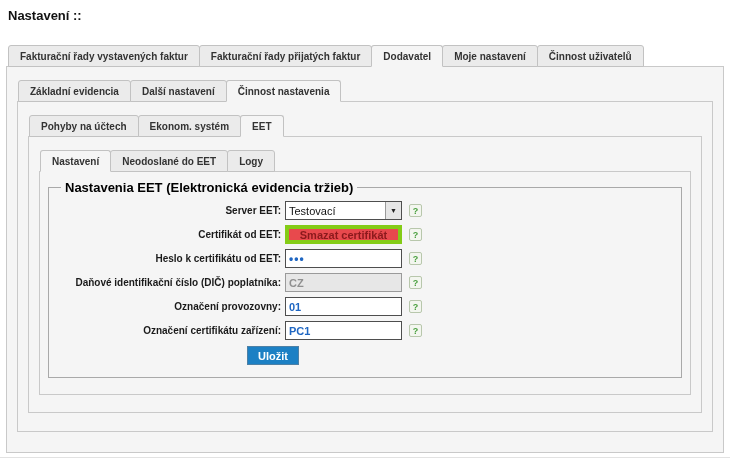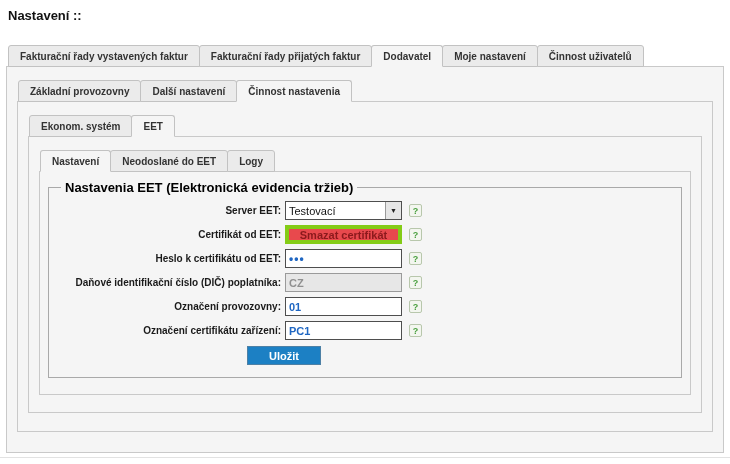--- a/index.html
+++ b/index.html
@@ -70,21 +70,21 @@
     display:flex; align-items:center; justify-content:center;
     font-size:7px; color:#222;
   }
   .btn-danger {
     width:117px; height:19px; background:#e8494d; border:4px solid #84cc16;
     color:#8b191c; font-size:11px; font-weight:bold;
     font-family:"Liberation Sans", sans-serif;
     display:flex; align-items:center; justify-content:center; cursor:pointer;
   }
   .btn-save {
-    margin:6px 0 0 190px; width:74px; height:19px;
+    margin:6px 0 0 190px; width:52px; height:19px;
     background:#1c80c4; border:1px solid #4d80a5; color:#fff;
     font-size:11px; font-weight:bold;
     font-family:"Liberation Sans", sans-serif;
     display:flex; align-items:center; justify-content:center; cursor:pointer;
   }
   .help {
     margin-left:7px; width:13px; height:13px; flex:0 0 13px;
     border:1px solid #b8c7ac; background:#f3f6ef; border-radius:2px;
     display:flex; align-items:center; justify-content:center;
     font-size:9px; font-weight:bold; color:#4aa03f; cursor:pointer;
@@ -100,28 +100,29 @@
   <div class="tab">Fakturační řady vystavených faktur</div>
   <div class="tab">Fakturační řady přijatých faktur</div>
   <div class="tab active">Dodavatel</div>
   <div class="tab">Moje nastavení</div>
   <div class="tab">Činnost uživatelů</div>
 </div>
 
 <div class="panel panel-a">
 
   <div class="tabs lvl2">
-    <div class="tab">Základní provozovny</div>
+    <div class="tab">Základní evidencia</div>
     <div class="tab">Další nastavení</div>
     <div class="tab active">Činnost nastavenia</div>
   </div>
 
   <div class="panel panel-b">
 
     <div class="tabs lvl3">
+      <div class="tab">Pohyby na účtech</div>
       <div class="tab">Ekonom. systém</div>
       <div class="tab active">EET</div>
     </div>
 
     <div class="panel panel-c">
 
       <div class="tabs lvl4">
         <div class="tab active">Nastavení</div>
         <div class="tab">Neodoslané do EET</div>
         <div class="tab">Logy</div>

